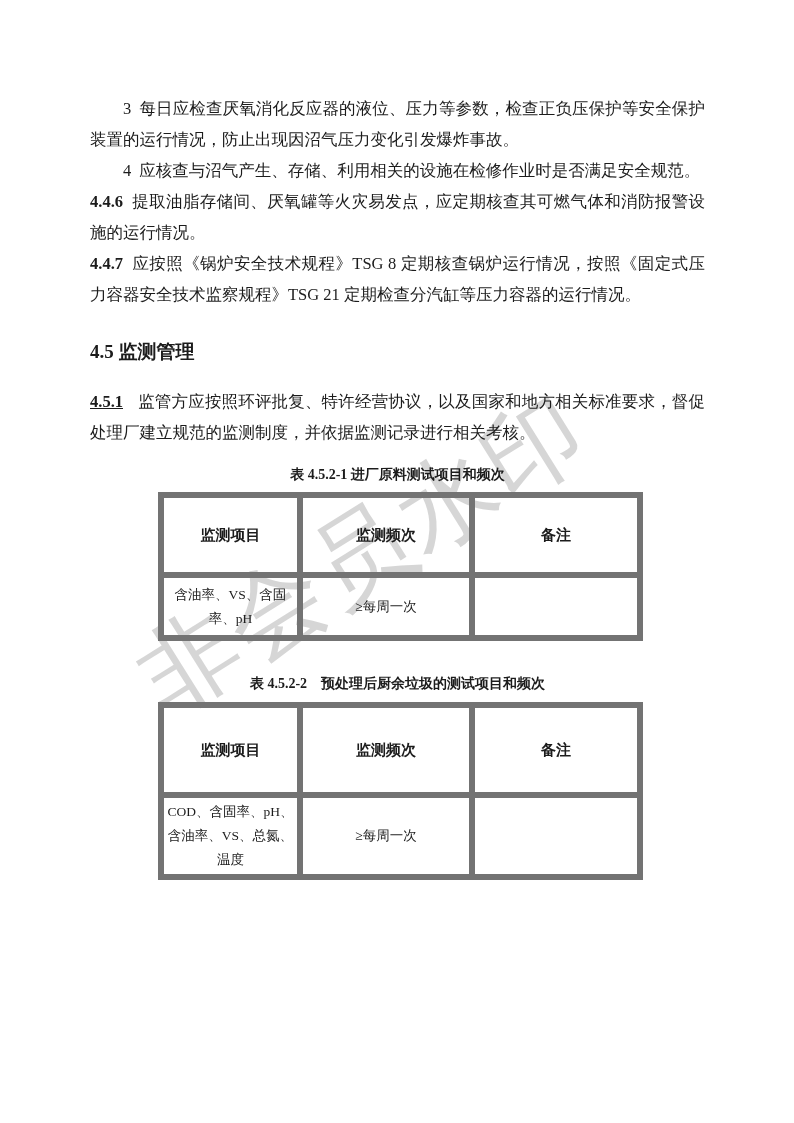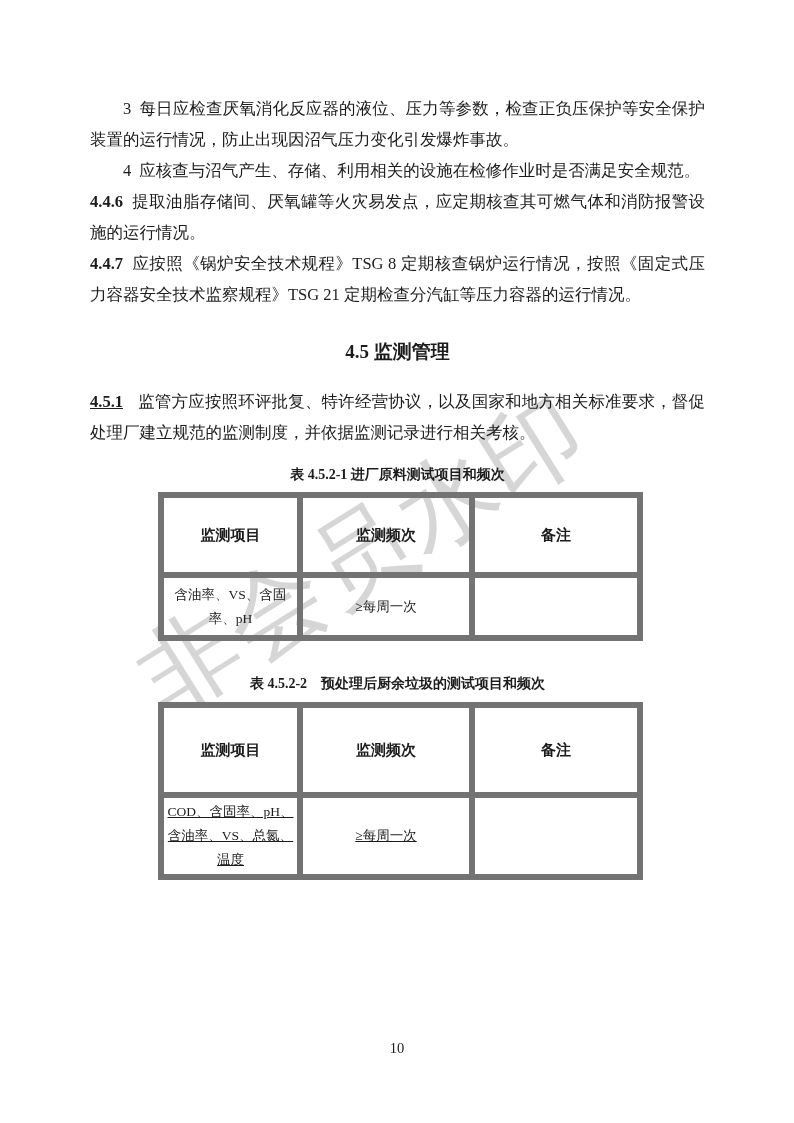--- a/index.html
+++ b/index.html
@@ -42,21 +42,20 @@
   }
   .para.indent { text-indent: 33px; }
   .num { margin-right: 8px; }
   .clause-num { font-weight: bold; margin-right: 9px; }
   .clause-num.wide { margin-right: 15px; text-decoration: underline; }
   .section-heading {
     margin: 28px 0 0 0;
     font-size: 19px;
     line-height: 28px;
     font-weight: bold;
-    text-align: center;
   }
   .p451 { margin-top: 20px; }
   .table-caption {
     margin: 16px 0 0 68px;
     width: 479px;
     font-size: 14px;
     line-height: 21px;
     font-weight: bold;
     text-align: center;
   }
@@ -76,21 +75,21 @@
     padding: 2px 3px;
     background: transparent;
   }
   table.monitor th {
     font-size: 15px;
     font-weight: bold;
   }
   table.monitor.first th { height: 70px; }
   table.monitor.first td { height: 53px; }
   table.monitor.second th { height: 80px; }
-  table.monitor.second td { height: 62px; text-decoration: underline; }
+  table.monitor.second td { height: 62px; }
   table.monitor td {
     font-size: 13.5px;
     line-height: 24px;
   }
   .page-number {
     position: absolute;
     top: 1040px;
     left: 0;
     width: 100%;
     text-align: center;
@@ -163,15 +162,14 @@
         <tr>
           <td>COD、含固率、pH、含油率、VS、总氮、温度</td>
           <td>≥每周一次</td>
           <td></td>
         </tr>
       </tbody>
     </table>
 
   </div>
 
-  <div class="page-number">10</div>
 
 </div>
 
 </body></html>

